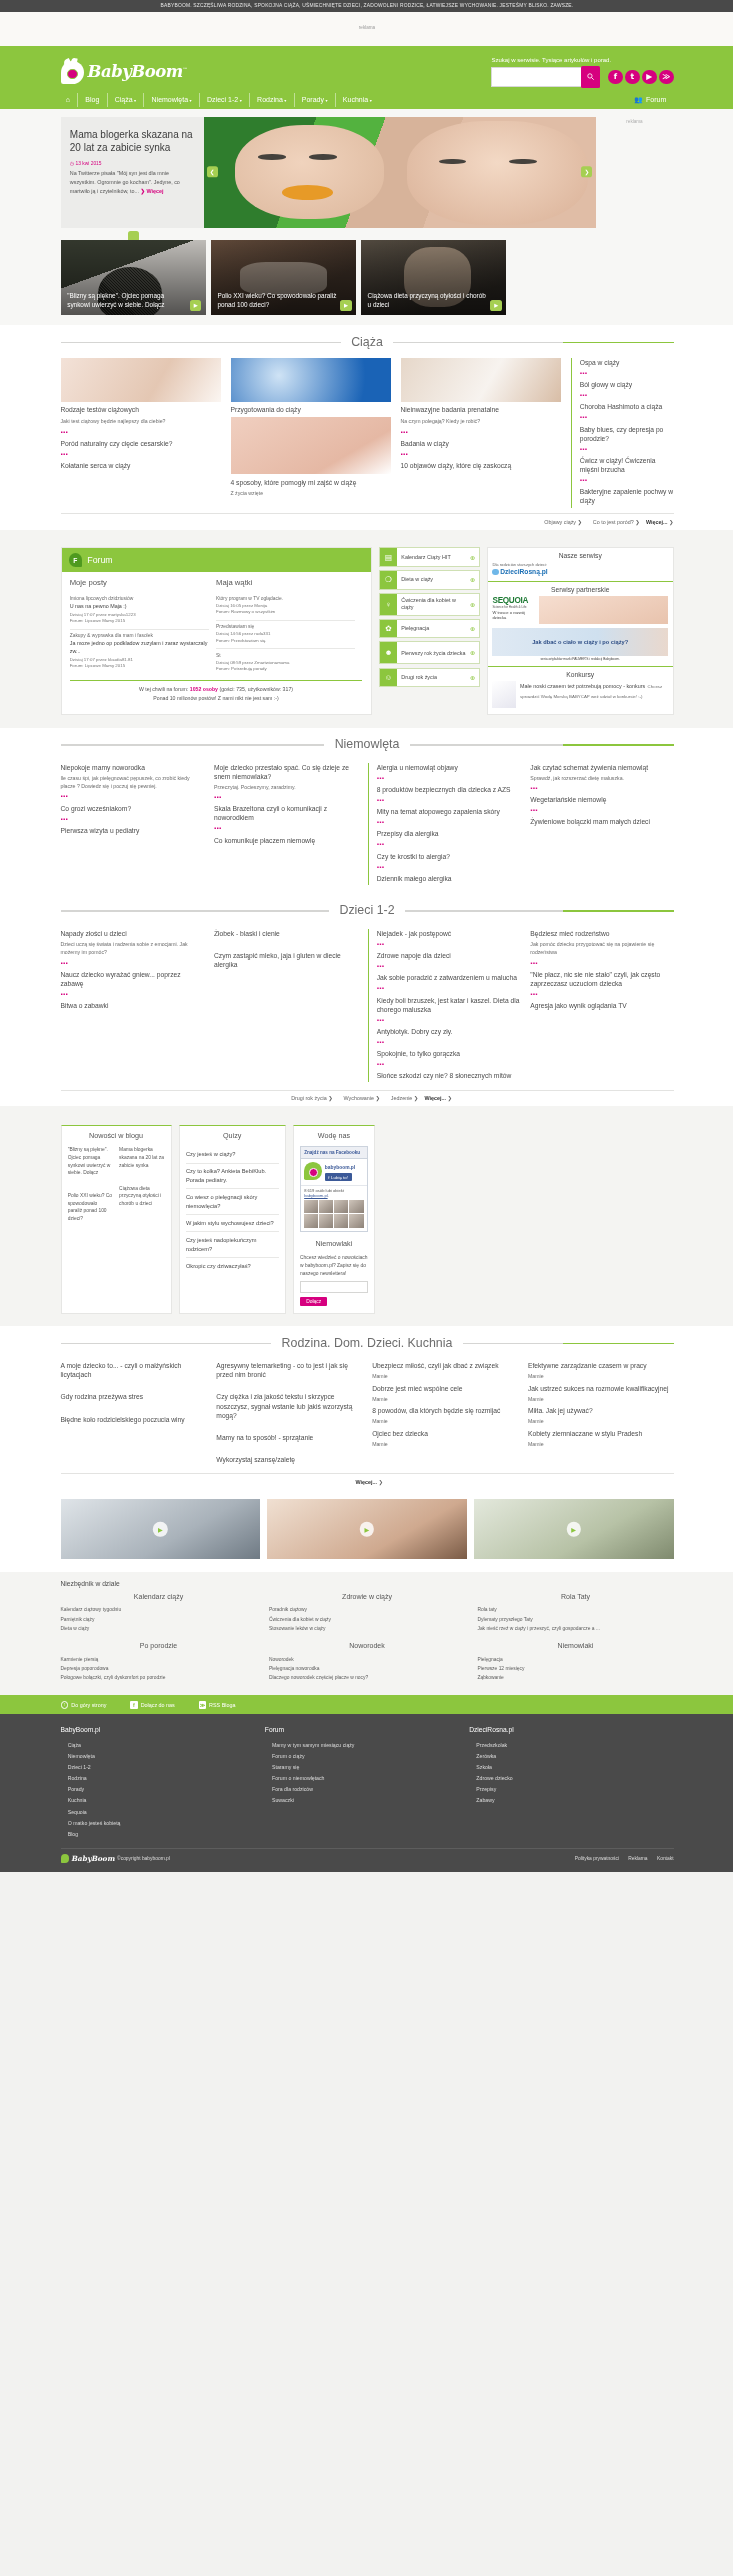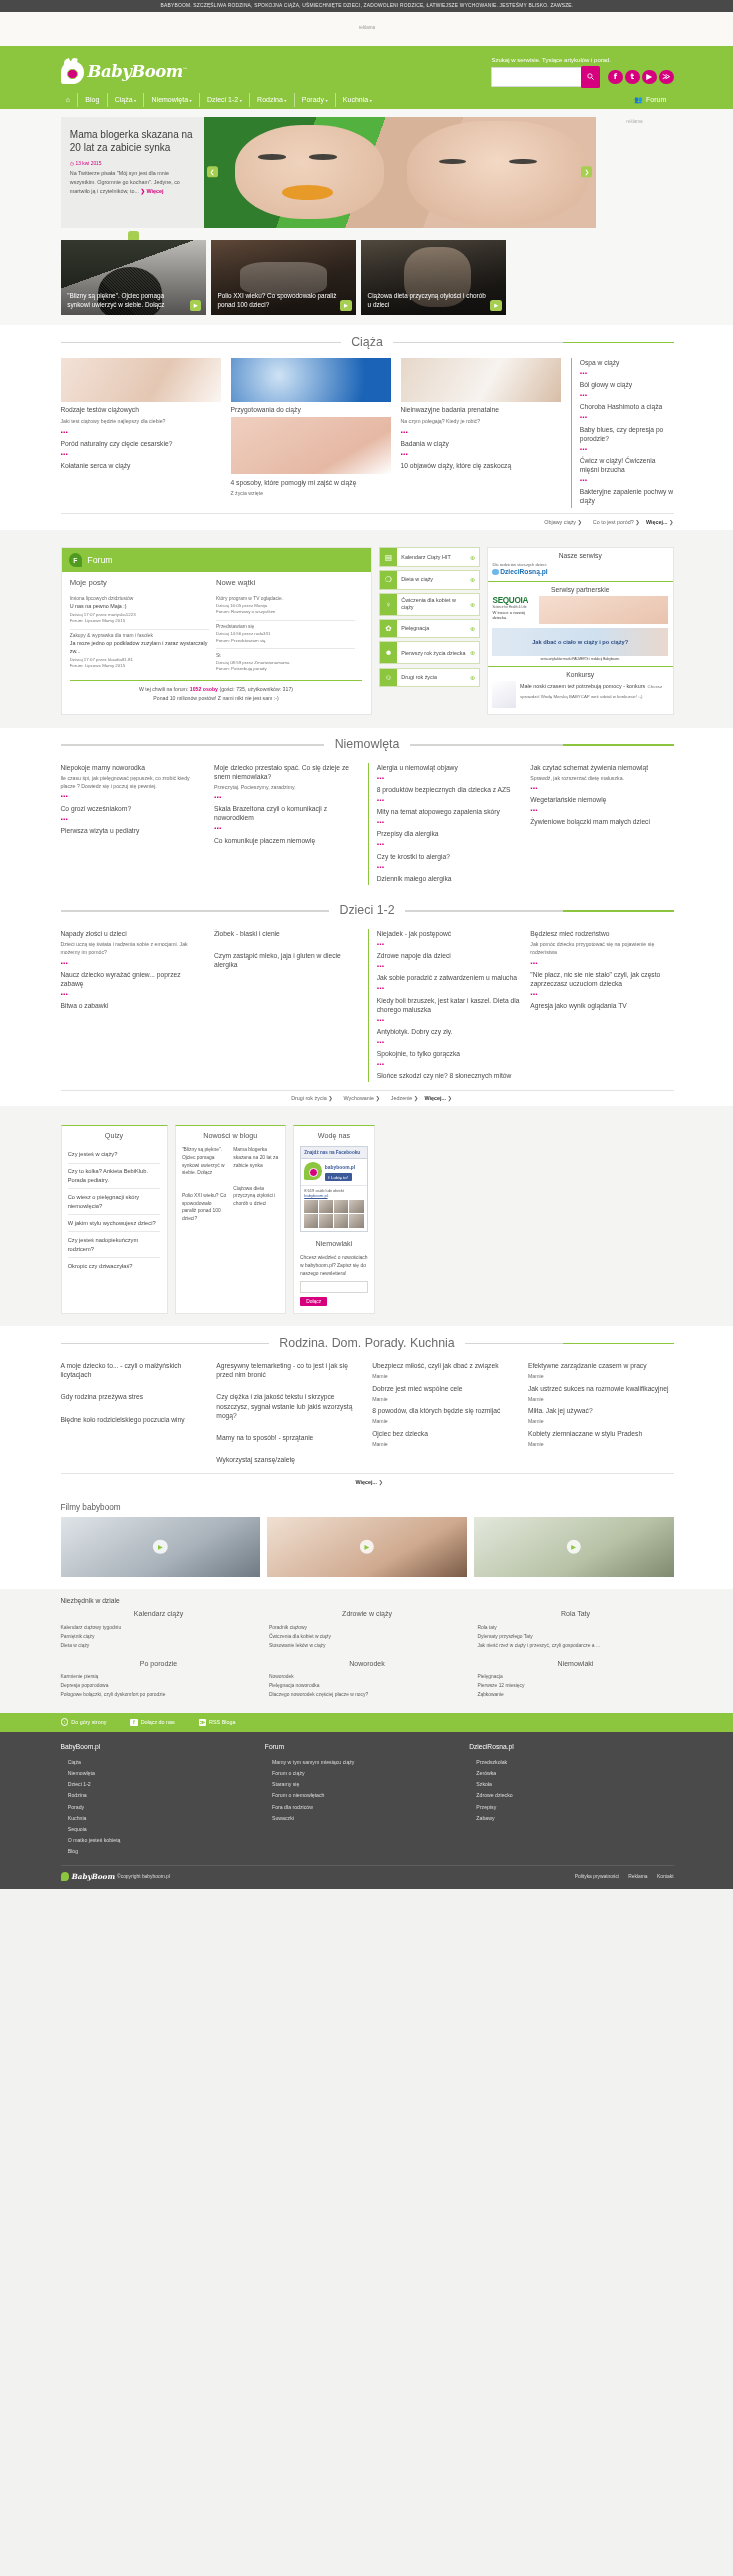--- a/index.html
+++ b/index.html
@@ -446,21 +446,21 @@
               <div class="meta">Forum: Lipcowe Mamy 2015</div>
             </div>
             <div class="fpost">
               <div class="thread">Zakupy &amp; wyprawka dla mam i fasolek</div>
               <div class="excerpt">Ja moze jedno op podkladow zuzylam i zaraz wystarczaly zw...</div>
               <div class="meta">Dzisiaj 17:07 przez klaudia81.81</div>
               <div class="meta">Forum: Lipcowe Mamy 2015</div>
             </div>
           </div>
           <div class="forum-col">
-            <h3>Nowe wątki</h3>
+            <h3>Maja wątki</h3>
             <div class="fpost">
               <div class="thread">Który program w TV oglądacie.</div>
               <div class="meta">Dzisiaj 16:05 przez Monija</div>
               <div class="meta">Forum: Rozmowy o wszystkim</div>
             </div>
             <div class="fpost">
               <div class="thread">Przedstawiam się</div>
               <div class="meta">Dzisiaj 14:56 przez ruda331</div>
               <div class="meta">Forum: Przedstawiam się</div>
             </div>
@@ -655,42 +655,42 @@
       <span><span>Wychowanie</span> ❯</span>
       <span><span>Jedzenie</span> ❯</span>
       <span><b>Więcej...</b> ❯</span>
     </div>
   </div>
 </div>
 
 <div class="section alt">
   <div class="wrap">
     <div class="widgets">
+      <div class="wbox w-blog">
+        <h4>Nowości w blogu</h4>
+        <div class="bcols">
+          <div style="flex:1;">
+            <div class="bi">"Blizny są piękne". Ojciec pomaga synkowi uwierzyć w siebie. Dołącz</div>
+            <div class="bi">Polio XXI wieku? Co spowodowało paraliż ponad 100 dzieci?</div>
+          </div>
+          <div style="flex:1;">
+            <div class="bi">Mama blogerka skazana na 20 lat za zabicie synka</div>
+            <div class="bi">Ciążowa dieta przyczyną otyłości i chorób u dzieci</div>
+          </div>
+        </div>
+      </div>
+
       <div class="wbox w-quiz">
         <h4>Quizy</h4>
         <div class="q">Czy jesteś w ciąży?</div>
         <div class="q">Czy to kolka? Ankieta BebiKlub. Porada pediatry.</div>
         <div class="q">Co wiesz o pielęgnacji skóry niemowlęcia?</div>
         <div class="q">W jakim stylu wychowujesz dzieci?</div>
         <div class="q">Czy jesteś nadopiekuńczym rodzicem?</div>
         <div class="q">Okropic czy dziwaczyłaś?</div>
-      </div>
-
-      <div class="wbox w-blog">
-        <h4>Nowości w blogu</h4>
-        <div class="bcols">
-          <div style="flex:1;">
-            <div class="bi">"Blizny są piękne". Ojciec pomaga synkowi uwierzyć w siebie. Dołącz</div>
-            <div class="bi">Polio XXI wieku? Co spowodowało paraliż ponad 100 dzieci?</div>
-          </div>
-          <div style="flex:1;">
-            <div class="bi">Mama blogerka skazana na 20 lat za zabicie synka</div>
-            <div class="bi">Ciążowa dieta przyczyną otyłości i chorób u dzieci</div>
-          </div>
-        </div>
       </div>
 
       <div class="wbox w-fb">
         <h4>Wodę nas</h4>
         <div class="fb-card">
           <div class="fb-hd">Znajdź nas na Facebooku</div>
           <div class="fb-body">
             <span class="fb-logo"></span>
             <span>
               <span class="fb-name">babyboom.pl</span>
@@ -724,21 +724,21 @@
   </div>
 </div>
 
 <div class="section">
   <div class="wrap">
     <div class="sec-head">
       <span class="sec-rule">
           <i></i>
           <i class="g"></i>
         </span>
-      <h2>Rodzina. Dom. Porady. Kuchnia</h2>
+      <h2>Rodzina. Dom. Dzieci. Kuchnia</h2>
     </div>
     <div class="list-cols">
       <div class="col">
         <h3 class="a-title">A moje dziecko to... - czyli o małżyńskich licytacjach</h3>
         <div class="dots">&nbsp;</div>
         <h3 class="a-title">Gdy rodzina przeżywa stres</h3>
         <div class="dots">&nbsp;</div>
         <h3 class="a-title">Błędne koło rodzicielskiego poczucia winy</h3>
       </div>
       <div class="col">
@@ -772,21 +772,20 @@
       </div>
     </div>
     <div class="more-row" style="text-align:center;">
       <span><b>Więcej...</b> ❯</span>
     </div>
   </div>
 </div>
 
 <div class="section">
   <div class="wrap">
-    <h3 class="films-head">Filmy babyboom</h3>
     <div class="films">
       <div class="film f1">
           <span class="pl">▶</span>
         </div>
       <div class="film f2">
           <span class="pl">▶</span>
         </div>
       <div class="film f3">
           <span class="pl">▶</span>
         </div>

